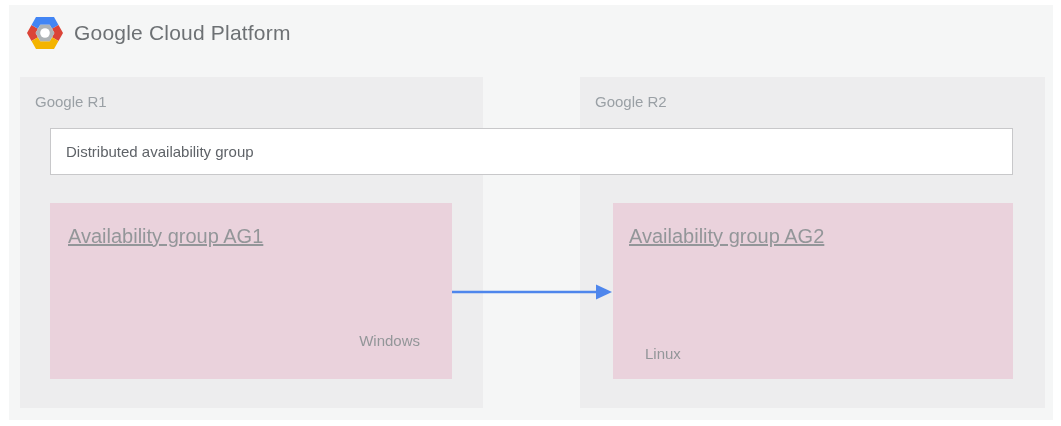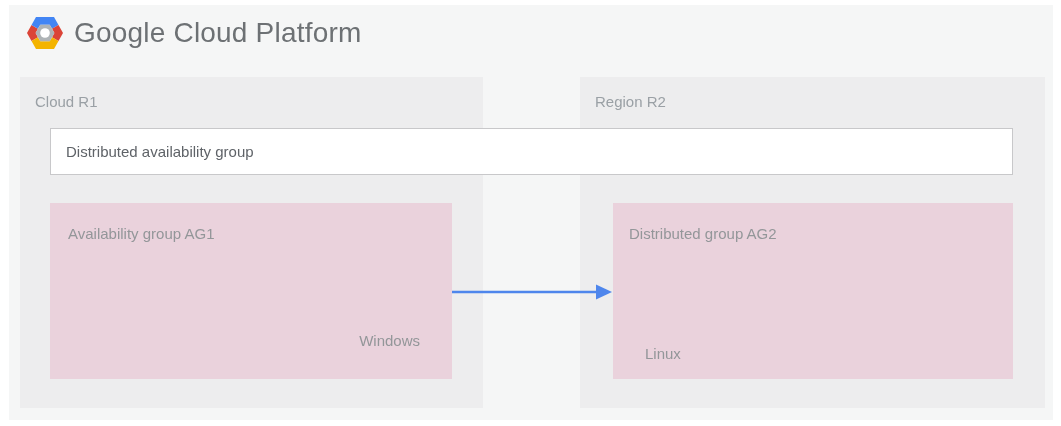--- a/index.html
+++ b/index.html
@@ -9,21 +9,21 @@
   }
   .canvas{
     position:absolute;left:9px;top:5px;width:1044px;height:415px;
     background:var(--canvas-bg,#f5f6f6);
   }
   .header{
     position:absolute;left:25px;top:13px;height:40px;
     display:flex;align-items:center;gap:9px;
   }
   .logo-text{
-    font-size:28px;color:var(--logo-text,#6d7174);letter-spacing:.2px;
+    font-size:21px;color:var(--logo-text,#6d7174);letter-spacing:.2px;
   }
   .region{
     position:absolute;top:77px;height:331px;background:var(--region-bg,#ededee);
   }
   .region-r1{left:20px;width:463px;}
   .region-r2{left:580px;width:465px;}
   .region-label{
     position:absolute;top:16px;left:15px;font-size:15px;
     color:var(--region-label,#9aa0a5);
   }
@@ -35,21 +35,21 @@
   .dag-label{
     position:absolute;left:15px;top:0;line-height:45px;font-size:15px;
     color:var(--dag-label,#5f6368);
   }
   .ag-box{
     position:absolute;top:203px;height:176px;background:var(--group-bg,#ead2dc);
   }
   .ag1{left:50px;width:402px;}
   .ag2{left:613px;width:400px;}
   .ag-label{
-    position:absolute;top:22px;font-size:15px;color:var(--group-label,#939699);
+    position:absolute;top:22px;font-size:20px;color:var(--group-label,#939699);text-decoration:underline;
   }
   .ag1 .ag-label{left:18px;}
   .ag2 .ag-label{left:16px;}
   .os-label{
     position:absolute;font-size:15px;color:var(--group-label,#939699);
   }
   .os-windows{right:32px;bottom:30px;}
   .os-linux{left:24px;bottom:17px;margin-left:8px;}
   .arrow{position:absolute;left:452px;top:280px;width:161px;height:24px;}
   .lg-blue{fill:var(--logo-blue,#4285f4);}
@@ -69,38 +69,38 @@
       <polygon class="lg-blue" points="6.5,10 11,2 29,2 33.5,10 27.05,13.85 24.7,9.7 15.3,9.7 12.95,13.85"></polygon>
       <polygon class="lg-red" points="33.5,10 38,18 33.5,26 27.05,22.15 29.4,18 27.05,13.85"></polygon>
       <polygon class="lg-yellow" points="33.5,26 29,34 11,34 6.5,26 12.95,22.15 15.3,26.3 24.7,26.3 27.05,22.15"></polygon>
       <polygon class="lg-gray" points="10.6,18 15.3,9.7 24.7,9.7 29.4,18 24.7,26.3 15.3,26.3"></polygon>
       <circle cx="20" cy="18" r="4.8" fill="#ffffff"></circle>
     </svg>
     <span class="logo-text">Google Cloud Platform</span>
   </div>
 
   <div class="region region-r1">
-    <span class="region-label">Cloud R1</span>
+    <span class="region-label">Google R1</span>
   </div>
 
   <div class="region region-r2">
-    <span class="region-label">Region R2</span>
+    <span class="region-label">Google R2</span>
   </div>
 
   <div class="dag-box">
     <span class="dag-label">Distributed availability group</span>
   </div>
 
   <div class="ag-box ag1">
     <span class="ag-label">Availability group AG1</span>
     <span class="os-label os-windows">Windows</span>
   </div>
 
   <div class="ag-box ag2">
-    <span class="ag-label">Distributed group AG2</span>
+    <span class="ag-label">Availability group AG2</span>
     <span class="os-label os-linux">Linux</span>
   </div>
 
   <svg class="arrow" viewBox="0 0 161 24" aria-hidden="true">
     <line x1="0" y1="12" x2="145" y2="12" stroke="var(--arrow-blue,#4e86ec)" stroke-width="2.6"></line>
     <polygon points="144,4.5 160,12 144,19.5" fill="var(--arrow-blue,#4e86ec)"></polygon>
   </svg>
 </div>
 
 </body></html>

